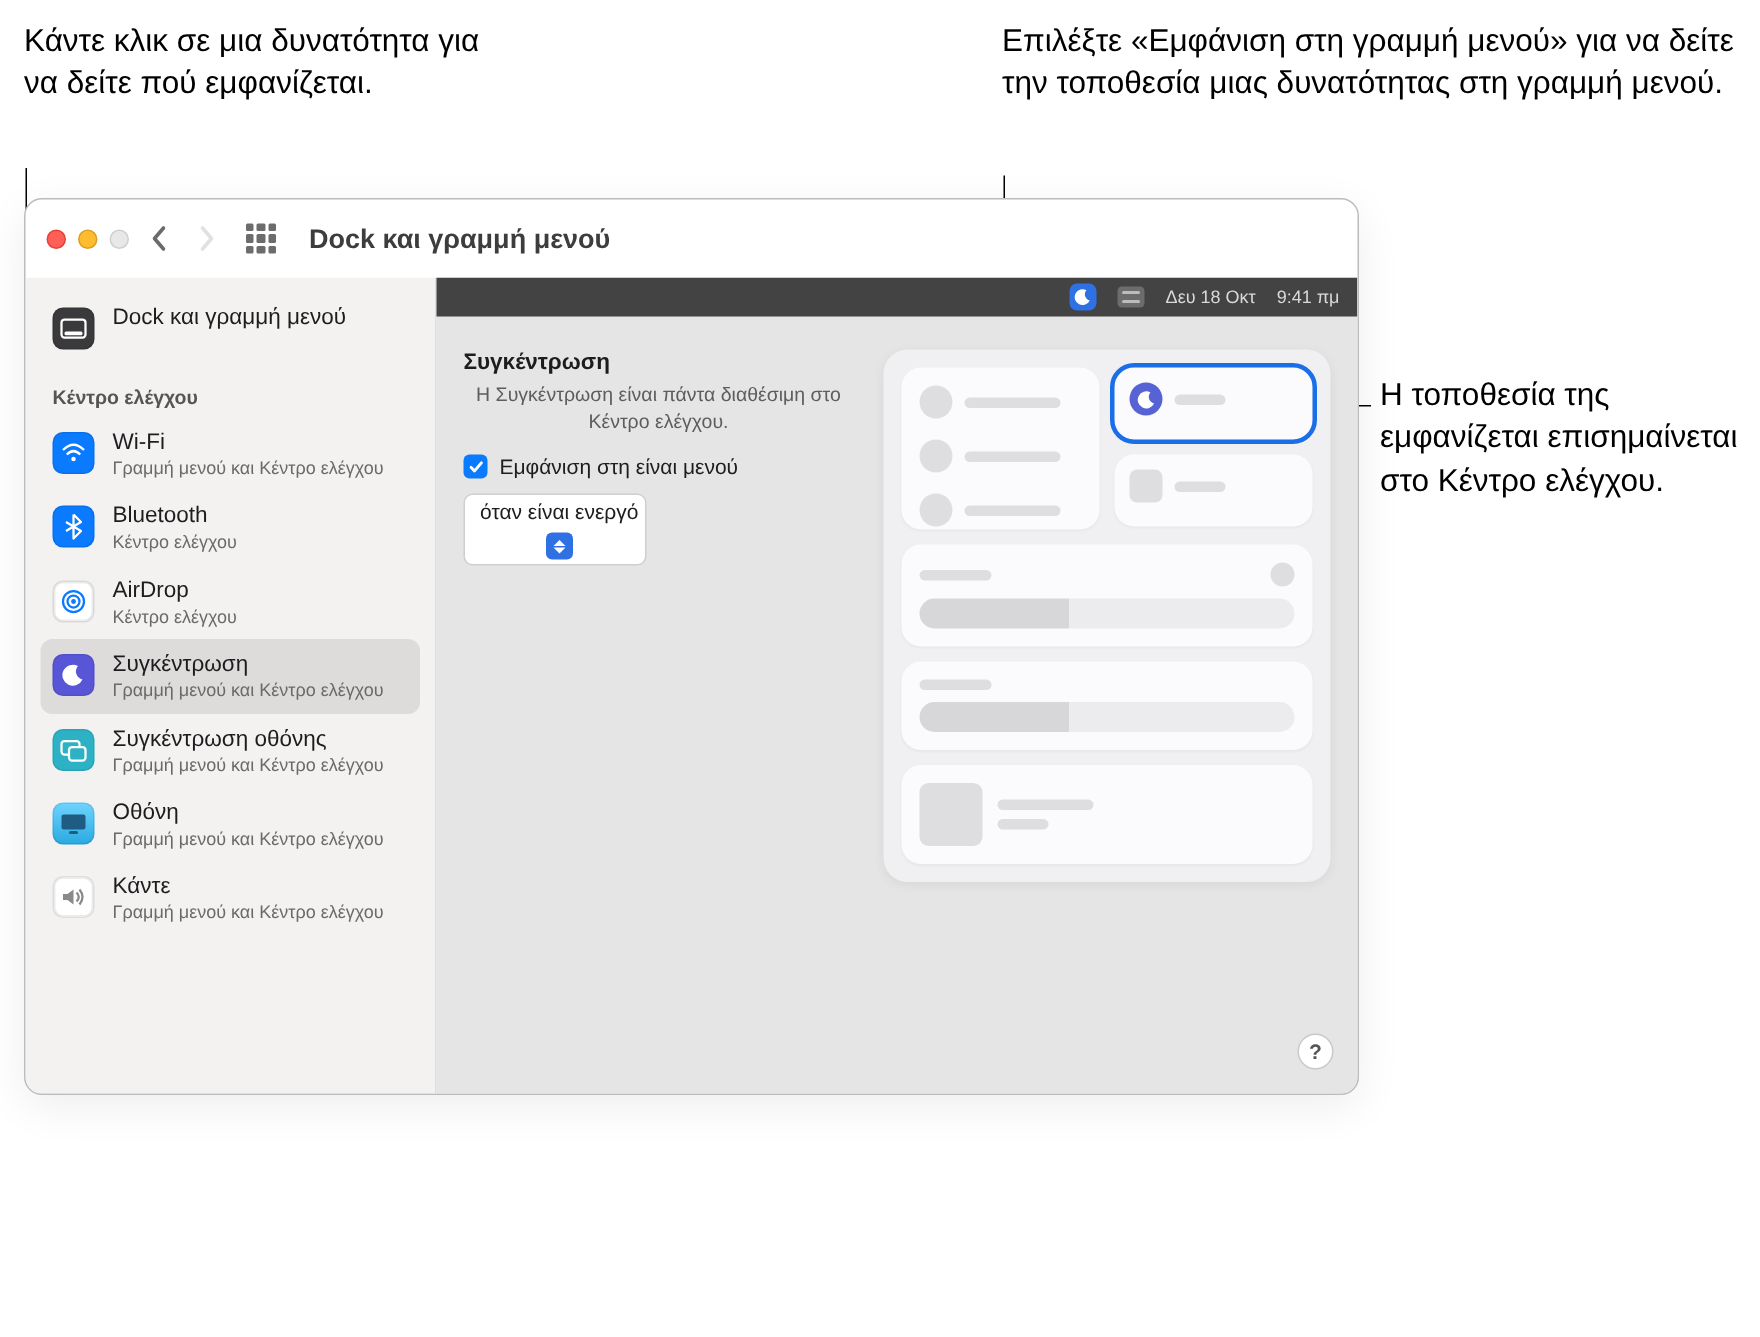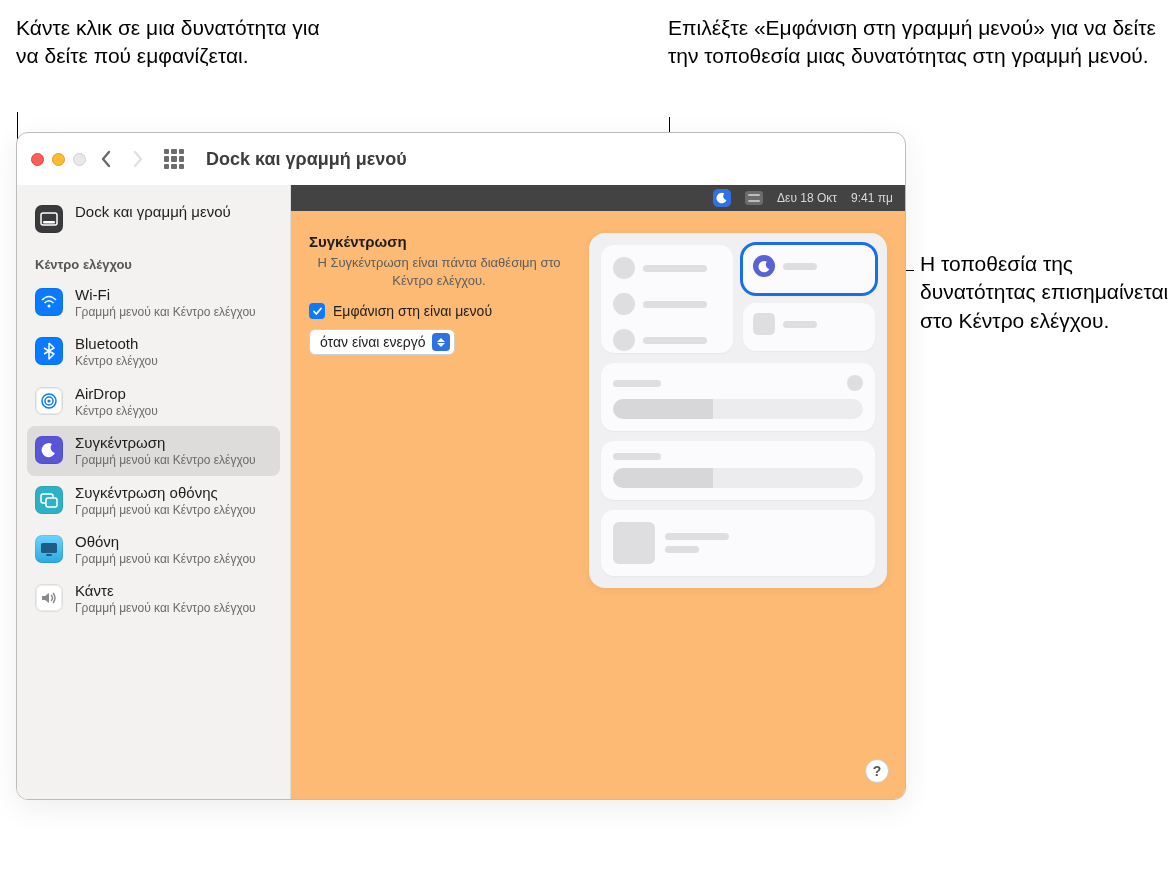--- a/index.html
+++ b/index.html
@@ -24,21 +24,21 @@
     position: absolute;
     background: #000;
   }
 
   
   .window {
     position: absolute;
     left: 16px;
     top: 132px;
     width: 890px;
-    height: 668px;
+    height: 598px;
     border: 1px solid #bdbcbc;
     border-radius: 12px;
     overflow: hidden;
     background: #fff;
     box-shadow: 0 8px 30px rgba(0,0,0,0.07);
     display: flex;
     flex-direction: column;
   }
 
   .titlebar {
@@ -109,21 +109,21 @@
   .side-title{ font-size:15px; color:#1d1d1f; }
   .side-sub{ font-size:12px; color:#6a6a6a; margin-top:1px;}
   .section-label{
     font-size:13px;font-weight:700;color:#555;
     padding:16px 8px 6px;
   }
 
   
   .detail {
     flex:1; display:flex; flex-direction:column;
-    background:#fdba74; position:relative;
+    background:#e5e5e5; position:relative;
   }
   .menubar-preview{
     height:26px; background:#434343; color:#d9d9d9;
     display:flex;align-items:center;justify-content:flex-end;
     gap:14px; padding:0 12px; font-size:12px;
   }
   .menubar-preview .mb-icon{
     width:18px;height:18px;border-radius:5px;background:#2f71e2;
     display:flex;align-items:center;justify-content:center;
   }
@@ -148,21 +148,21 @@
   .cb{
     width:16px;height:16px;border-radius:4px;background:#0a7aff;
     display:flex;align-items:center;justify-content:center;
     color:#fff;font-size:12px;
   }
   .select{
     margin-top:10px;
     display:inline-flex;align-items:center;
     border:1px solid #cfcfcf;border-radius:6px;
     padding:3px 4px 3px 10px; font-size:14px;
-    background:#fff; gap:6px;
+    background:#fff; gap:6px;flex-direction:column;
   }
   .select .chev{
     width:18px;height:18px;border-radius:4px;background:#2f71e2;
     display:flex;flex-direction:column;align-items:center;justify-content:center;gap:1px;
   }
   .select .chev i{
     width:0;height:0;border-left:4px solid transparent;border-right:4px solid transparent;
   }
   .select .chev i.up{border-bottom:4px solid #fff;}
   .select .chev i.down{border-top:4px solid #fff;}
@@ -224,21 +224,21 @@
   .bg-sound{ background:#fff; }
 
   
   svg{ display:block;}
 </style>
 </head>
 <body>
 
 <div class="callout" style="left:16px;top:14px;width:310px;">Κάντε κλικ σε μια δυνατότητα για να δείτε πού εμφανίζεται.</div>
 <div class="callout" style="left:668px;top:14px;width:500px;">Επιλέξτε «Εμφάνιση στη γραμμή μενού» για να δείτε την τοποθεσία μιας δυνατότητας στη γραμμή μενού.</div>
-<div class="callout" style="left:920px;top:250px;width:250px;">Η τοποθεσία της δυνατότητας επισημαίνεται στο Κέντρο ελέγχου.</div>
+<div class="callout" style="left:920px;top:250px;width:250px;">Η τοποθεσία της εμφανίζεται επισημαίνεται στο Κέντρο ελέγχου.</div>
 
 <div class="callout-line" style="left:17px; top:112px; width:1px; height:220px;"></div>
 <div class="callout-line" style="left:669px; top:117px; width:1px; height:220px;"></div>
 <div class="callout-line" style="left:886px; top:270px; width:28px; height:1px;"></div>
 
 <div class="window">
 
   <div class="titlebar">
     <div class="traffic">
       <span class="tl-close"></span>

